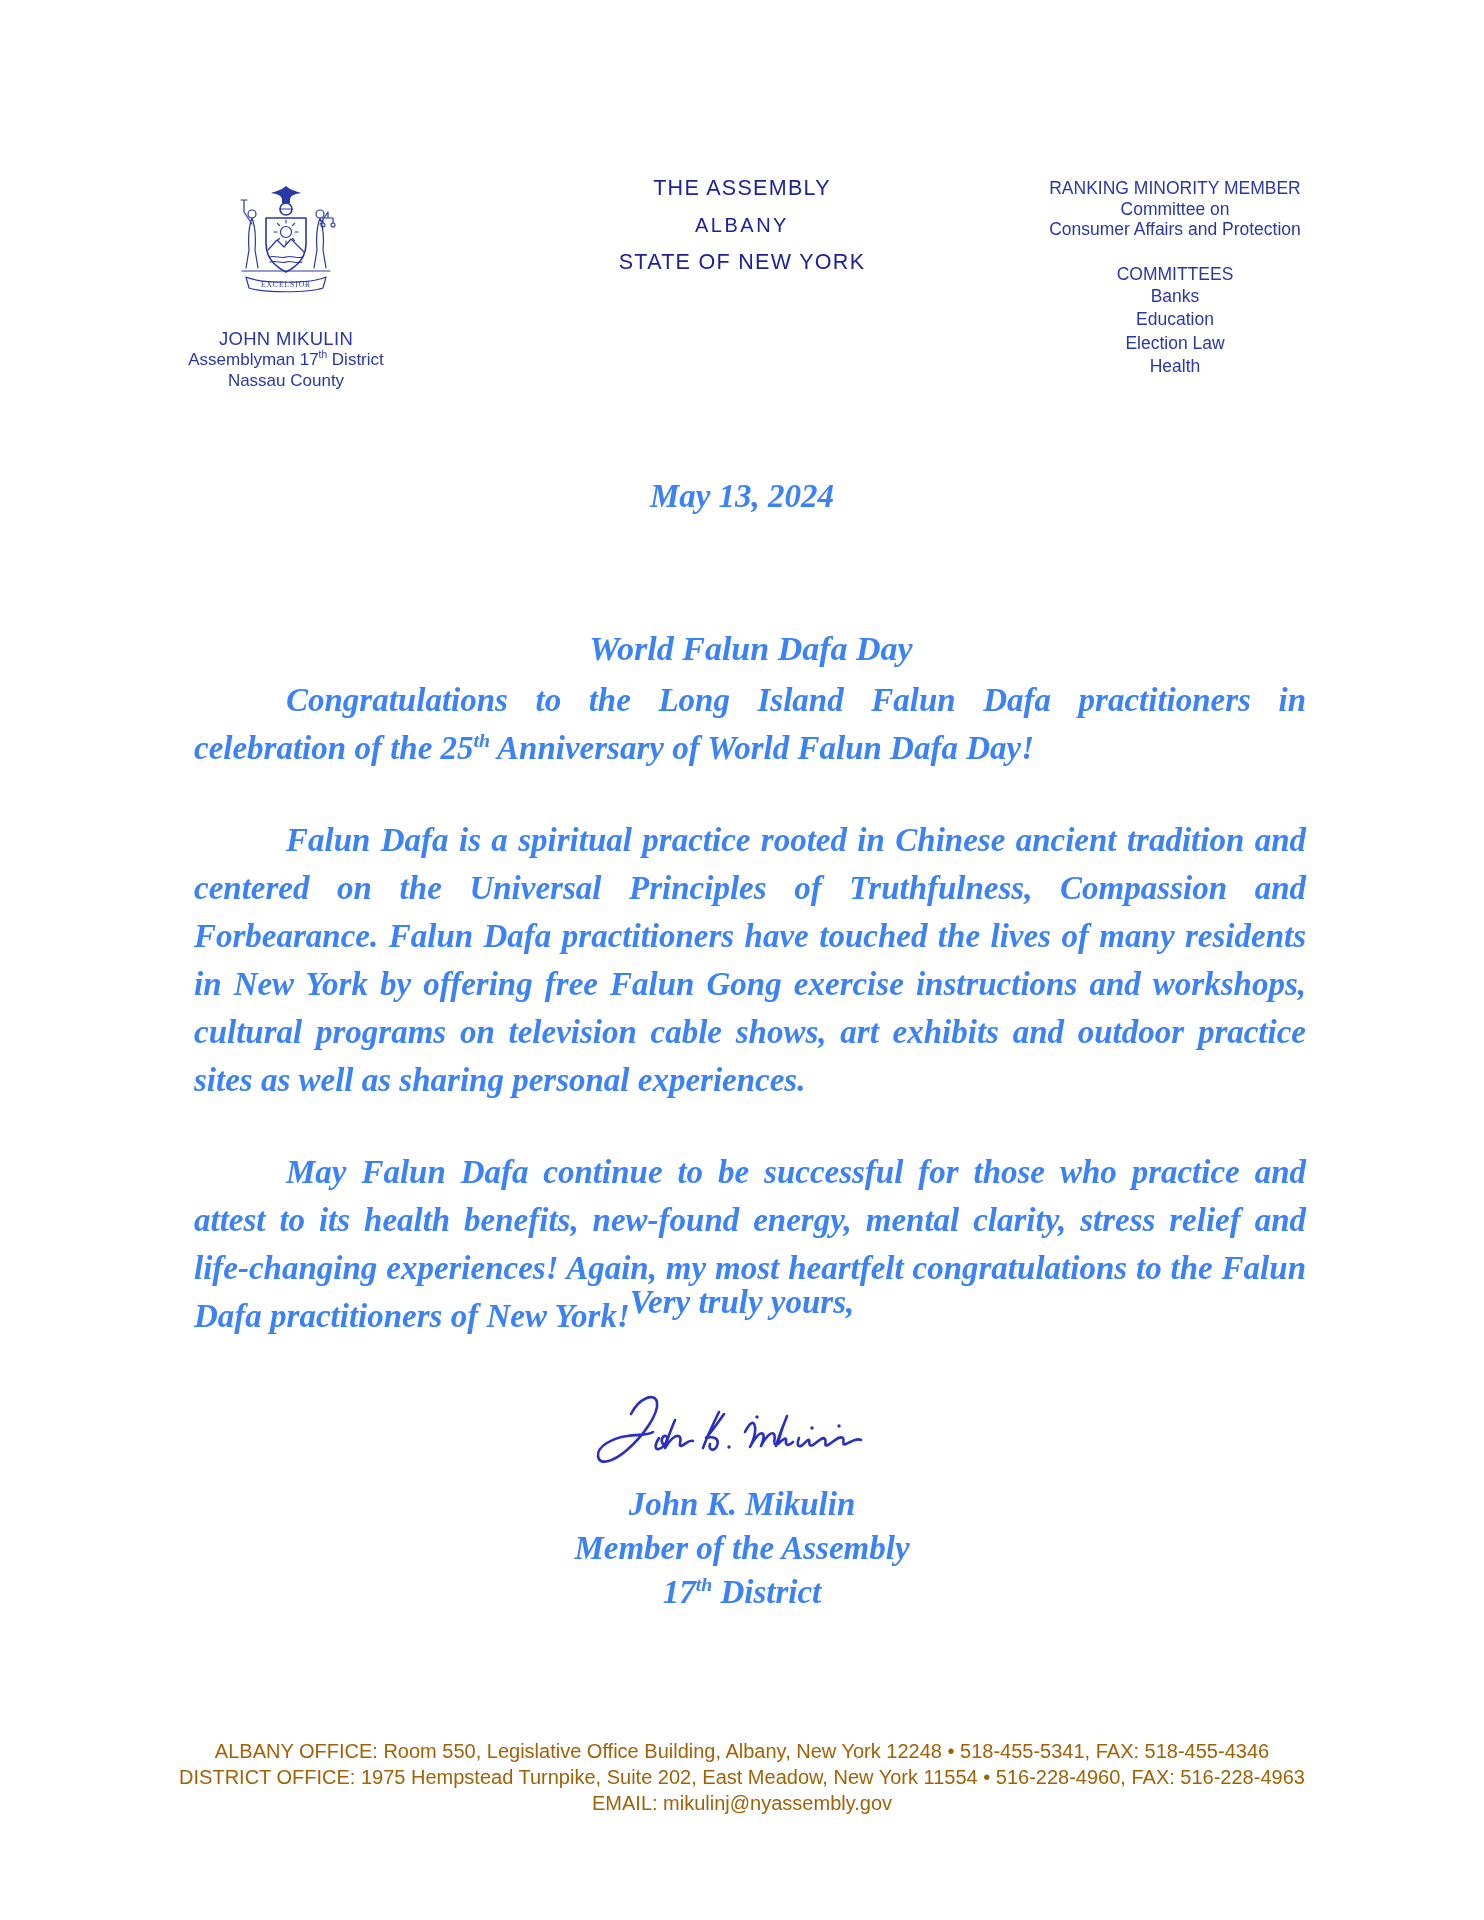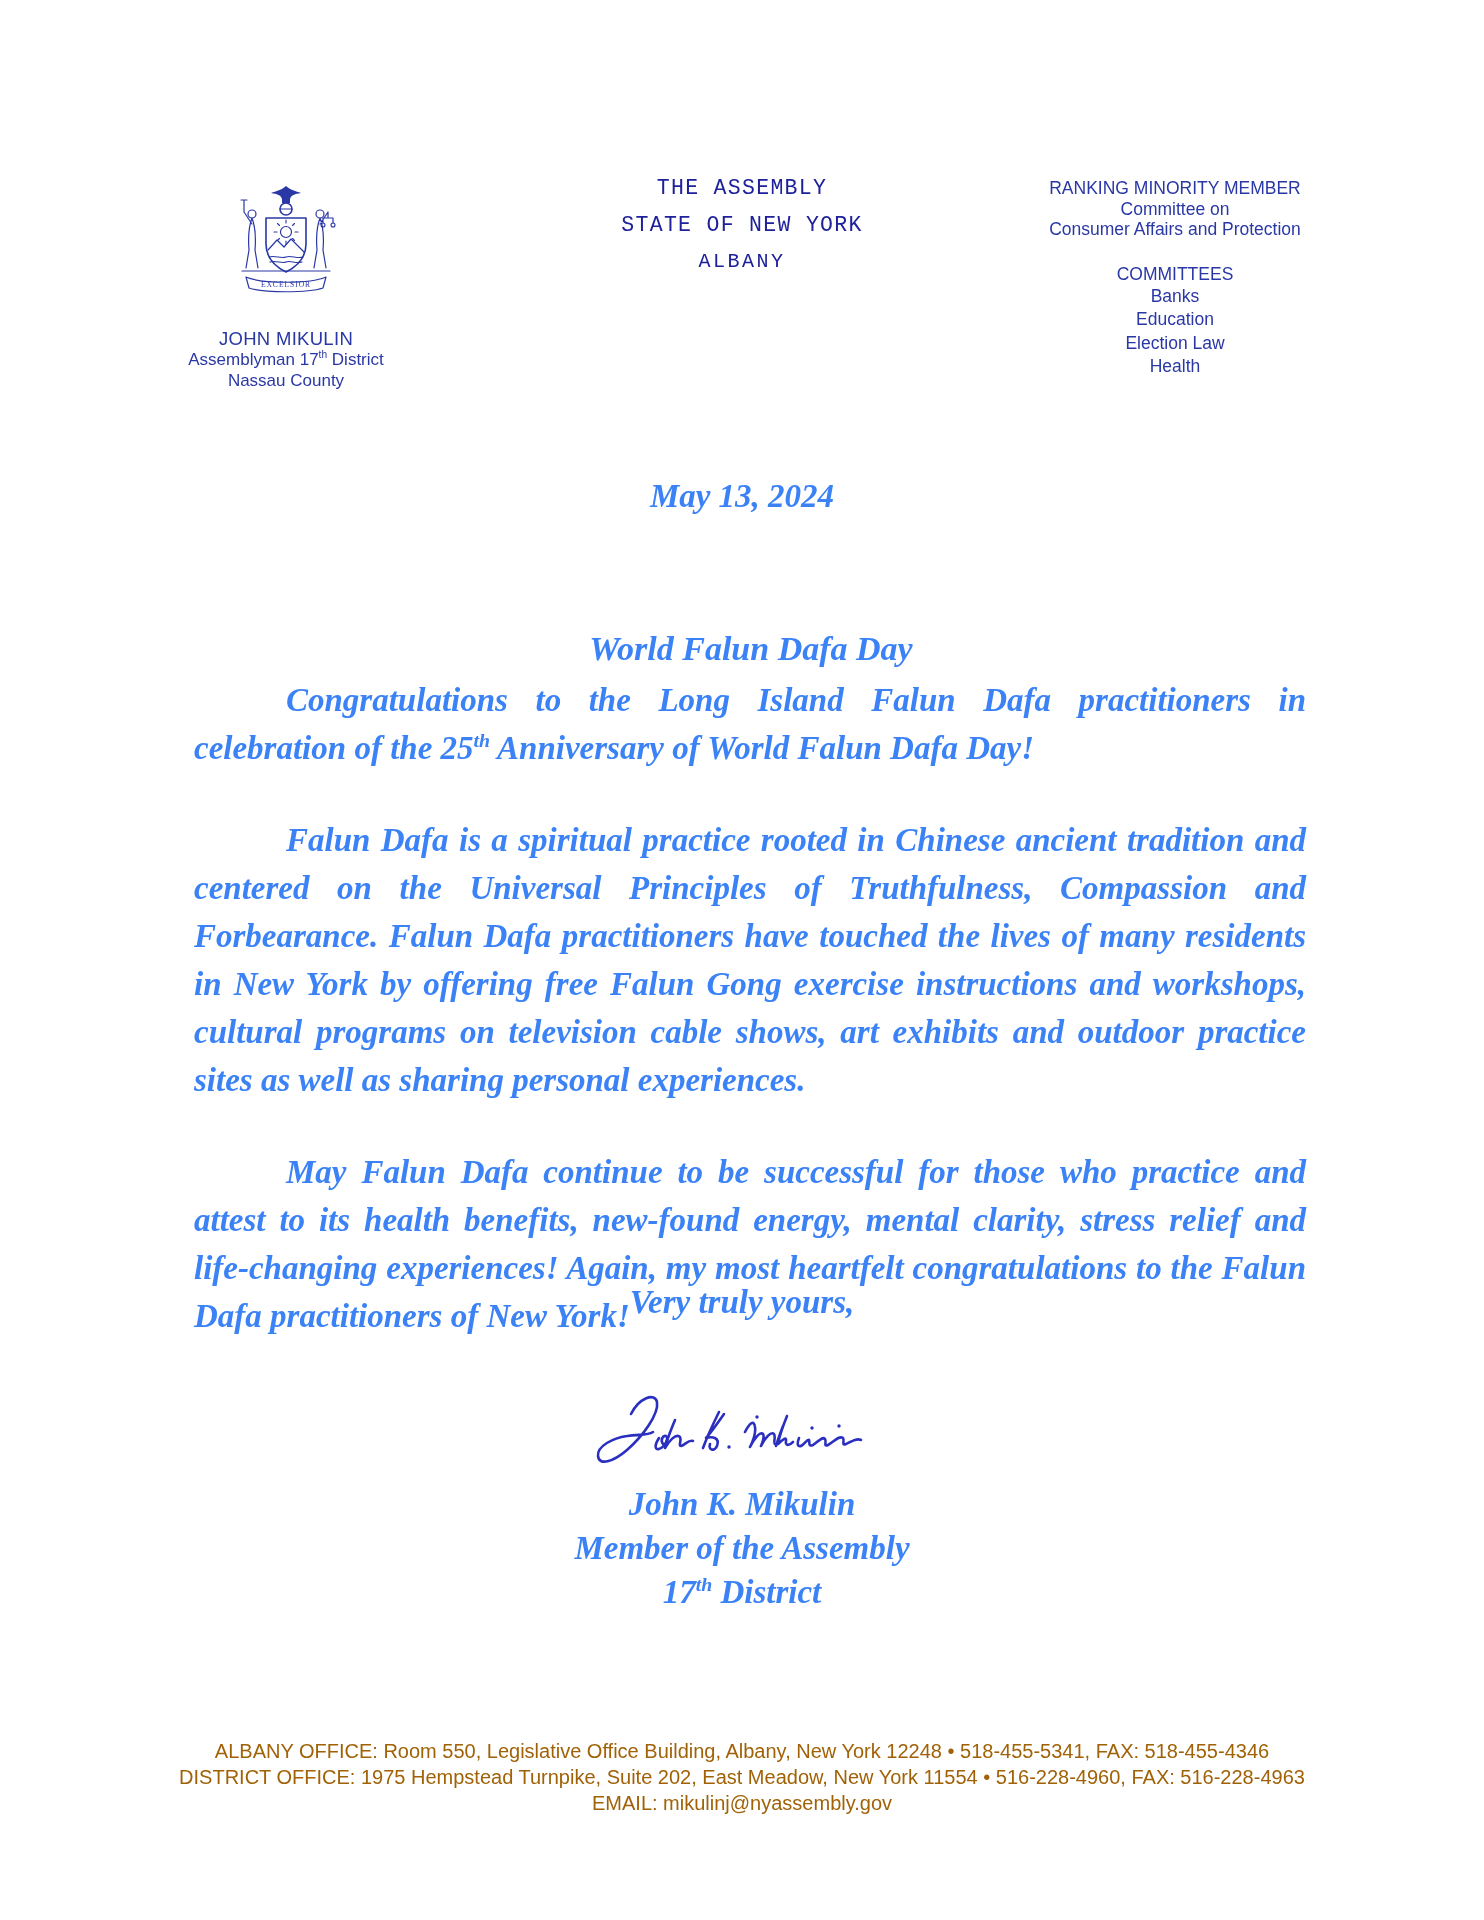--- a/index.html
+++ b/index.html
@@ -16,21 +16,21 @@
     position:absolute;left:166px;top:180px;width:240px;
     text-align:center;color:#2a38a6;
   }
   .seal{display:block;margin:0 auto 8px auto;}
   .lh-name{font-size:18.5px;line-height:21px;letter-spacing:.3px;}
   .lh-sub{font-size:17px;line-height:21px;}
   .lh-center{
     position:absolute;left:0;top:176px;width:100%;
     text-align:center;color:#1e219a;
   }
-  .lh-center .cl{font-size:21.5px;letter-spacing:1.3px;margin-bottom:13px;font-family:Liberation Mono, monospace;}
+  .lh-center .cl{font-size:21.5px;letter-spacing:1.3px;margin-bottom:13px;}
   .lh-center .cl3{font-size:20px;letter-spacing:2.5px;}
   .lh-right{
     position:absolute;left:1030px;top:178px;width:290px;
     text-align:center;color:#2a38a6;
     font-size:17.5px;line-height:1.18;
   }
   .committees-heading{margin-top:24px;}
   .committee-list div{line-height:1.35;}
   
   .serif{font-family:"Liberation Serif",serif;font-weight:bold;font-style:italic;color:#3b82f6;}
@@ -90,22 +90,22 @@
       </g>
       <text x="64" y="107" text-anchor="middle" font-size="7.5" letter-spacing="1" fill="#2a38a6" font-family="Liberation Serif, serif">EXCELSIOR</text>
     </svg>
     <div class="lh-name">JOHN MIKULIN</div>
     <div class="lh-sub"><span>Assemblyman 17</span><sup>th</sup><span> District</span></div>
     <div class="lh-sub">Nassau County</div>
   </div>
 
   <div class="lh-center">
     <div class="cl">THE ASSEMBLY</div>
+    <div class="cl cl3">ALBANY</div>
     <div class="cl">STATE OF NEW YORK</div>
-    <div class="cl cl3">ALBANY</div>
   </div>
 
   <div class="lh-right">
     <div>RANKING MINORITY MEMBER</div>
     <div>Committee on</div>
     <div>Consumer Affairs and Protection</div>
     <div class="committees-heading">COMMITTEES</div>
     <div class="committee-list">
       <div>Banks</div>
       <div>Education</div>

